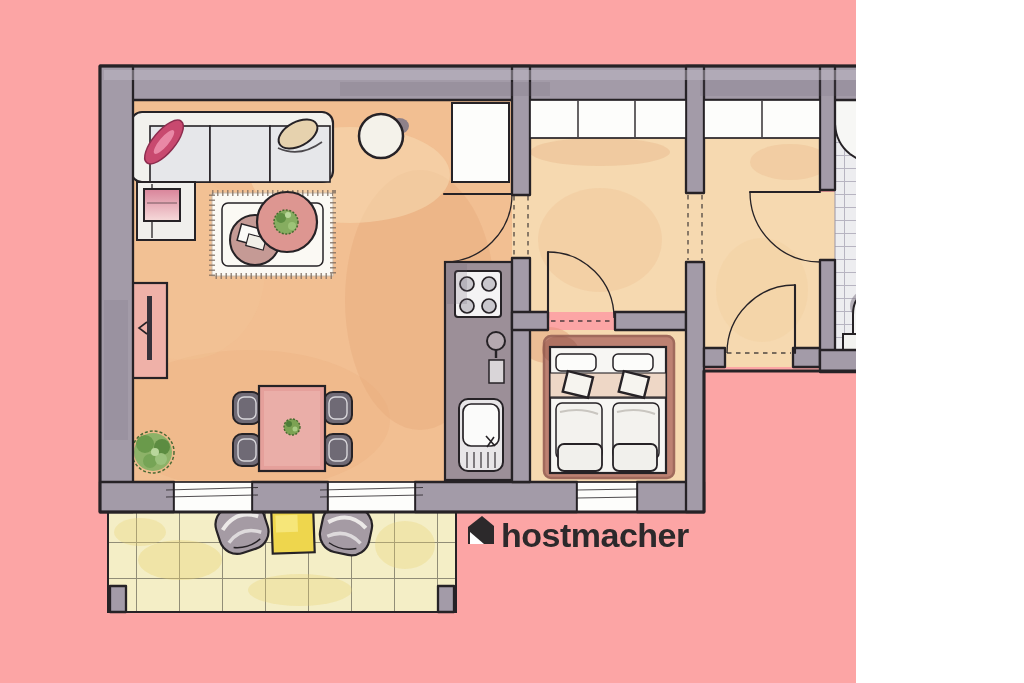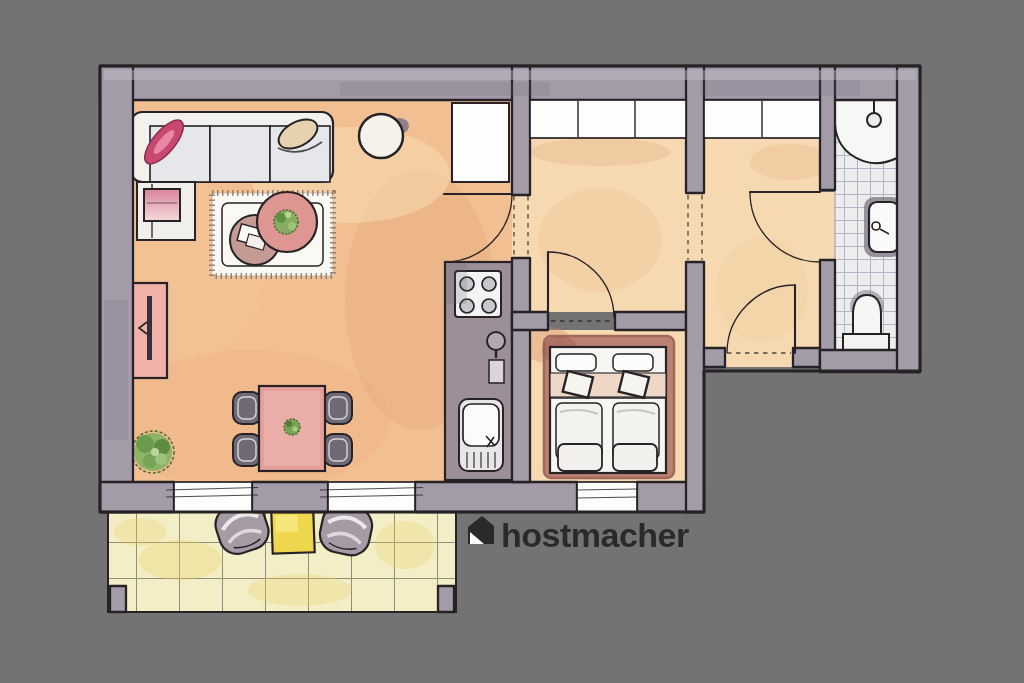--- a/index.html
+++ b/index.html
@@ -1,16 +1,16 @@
 <!DOCTYPE html>
 <html style="--c-ink: #262226; --c-paper: #fdfdfb; --c-wall: #a39ba8; --c-wall-dark: #837a88; --c-floor-living: #f2bf92; --c-floor-rooms: #f6d9b0; --c-bath-tile: #ededf0; --c-bath-tile-line: #b7b4c1; --c-terrace-tile: #f4eec6; --c-terrace-tile-line: #918d77; --c-accent-pink-deep: #c8496f; --c-rug-rose: #bd8172; --c-table-pink: #dd9691; --c-chair-gray: #6f6a75; --c-counter-gray: #9c8f98; --c-plant-green: #7ca253; --c-terrace-table-yellow: #eed64d; --c-bed-band: #eed7c6; --c-ottoman-pink: #e9a8b2; --c-tvboard-pink: #efb1a8; --c-logo: #2c292b;"><head>
 <meta charset="utf-8">
 <style>
   html,body{margin:0;padding:0;background:#ffffff;}
-  .stage{position:relative;width:1024px;height:683px;background:#737373;overflow:hidden;
+  .stage{position:relative;width:856px;height:683px;background:#fca5a5;overflow:hidden;
          font-family:"Liberation Sans", sans-serif;}
   svg{display:block;}
   .wall{fill:var(--c-wall,#a39ba8);stroke:var(--c-ink,#221f22);stroke-width:2.3;stroke-linejoin:round;}
   .outer-ink{fill:none;stroke:var(--c-ink,#221f22);stroke-width:3;stroke-linejoin:round;}
   .window{fill:var(--c-paper,#fdfdfc);stroke:var(--c-ink,#221f22);stroke-width:1.7;}
   .glassline{stroke:var(--c-ink,#221f22);stroke-width:1.1;fill:none;opacity:.8;}
   .floor-living{fill:var(--c-floor-living,#f2bf92);}
   .floor-room{fill:var(--c-floor-rooms,#f6d7ac);}
   .bath-tile-bg{fill:var(--c-bath-tile,#ededf0);}
   .bath-tile-line{stroke:var(--c-bath-tile-line,#b7b4c1);stroke-width:1;}

